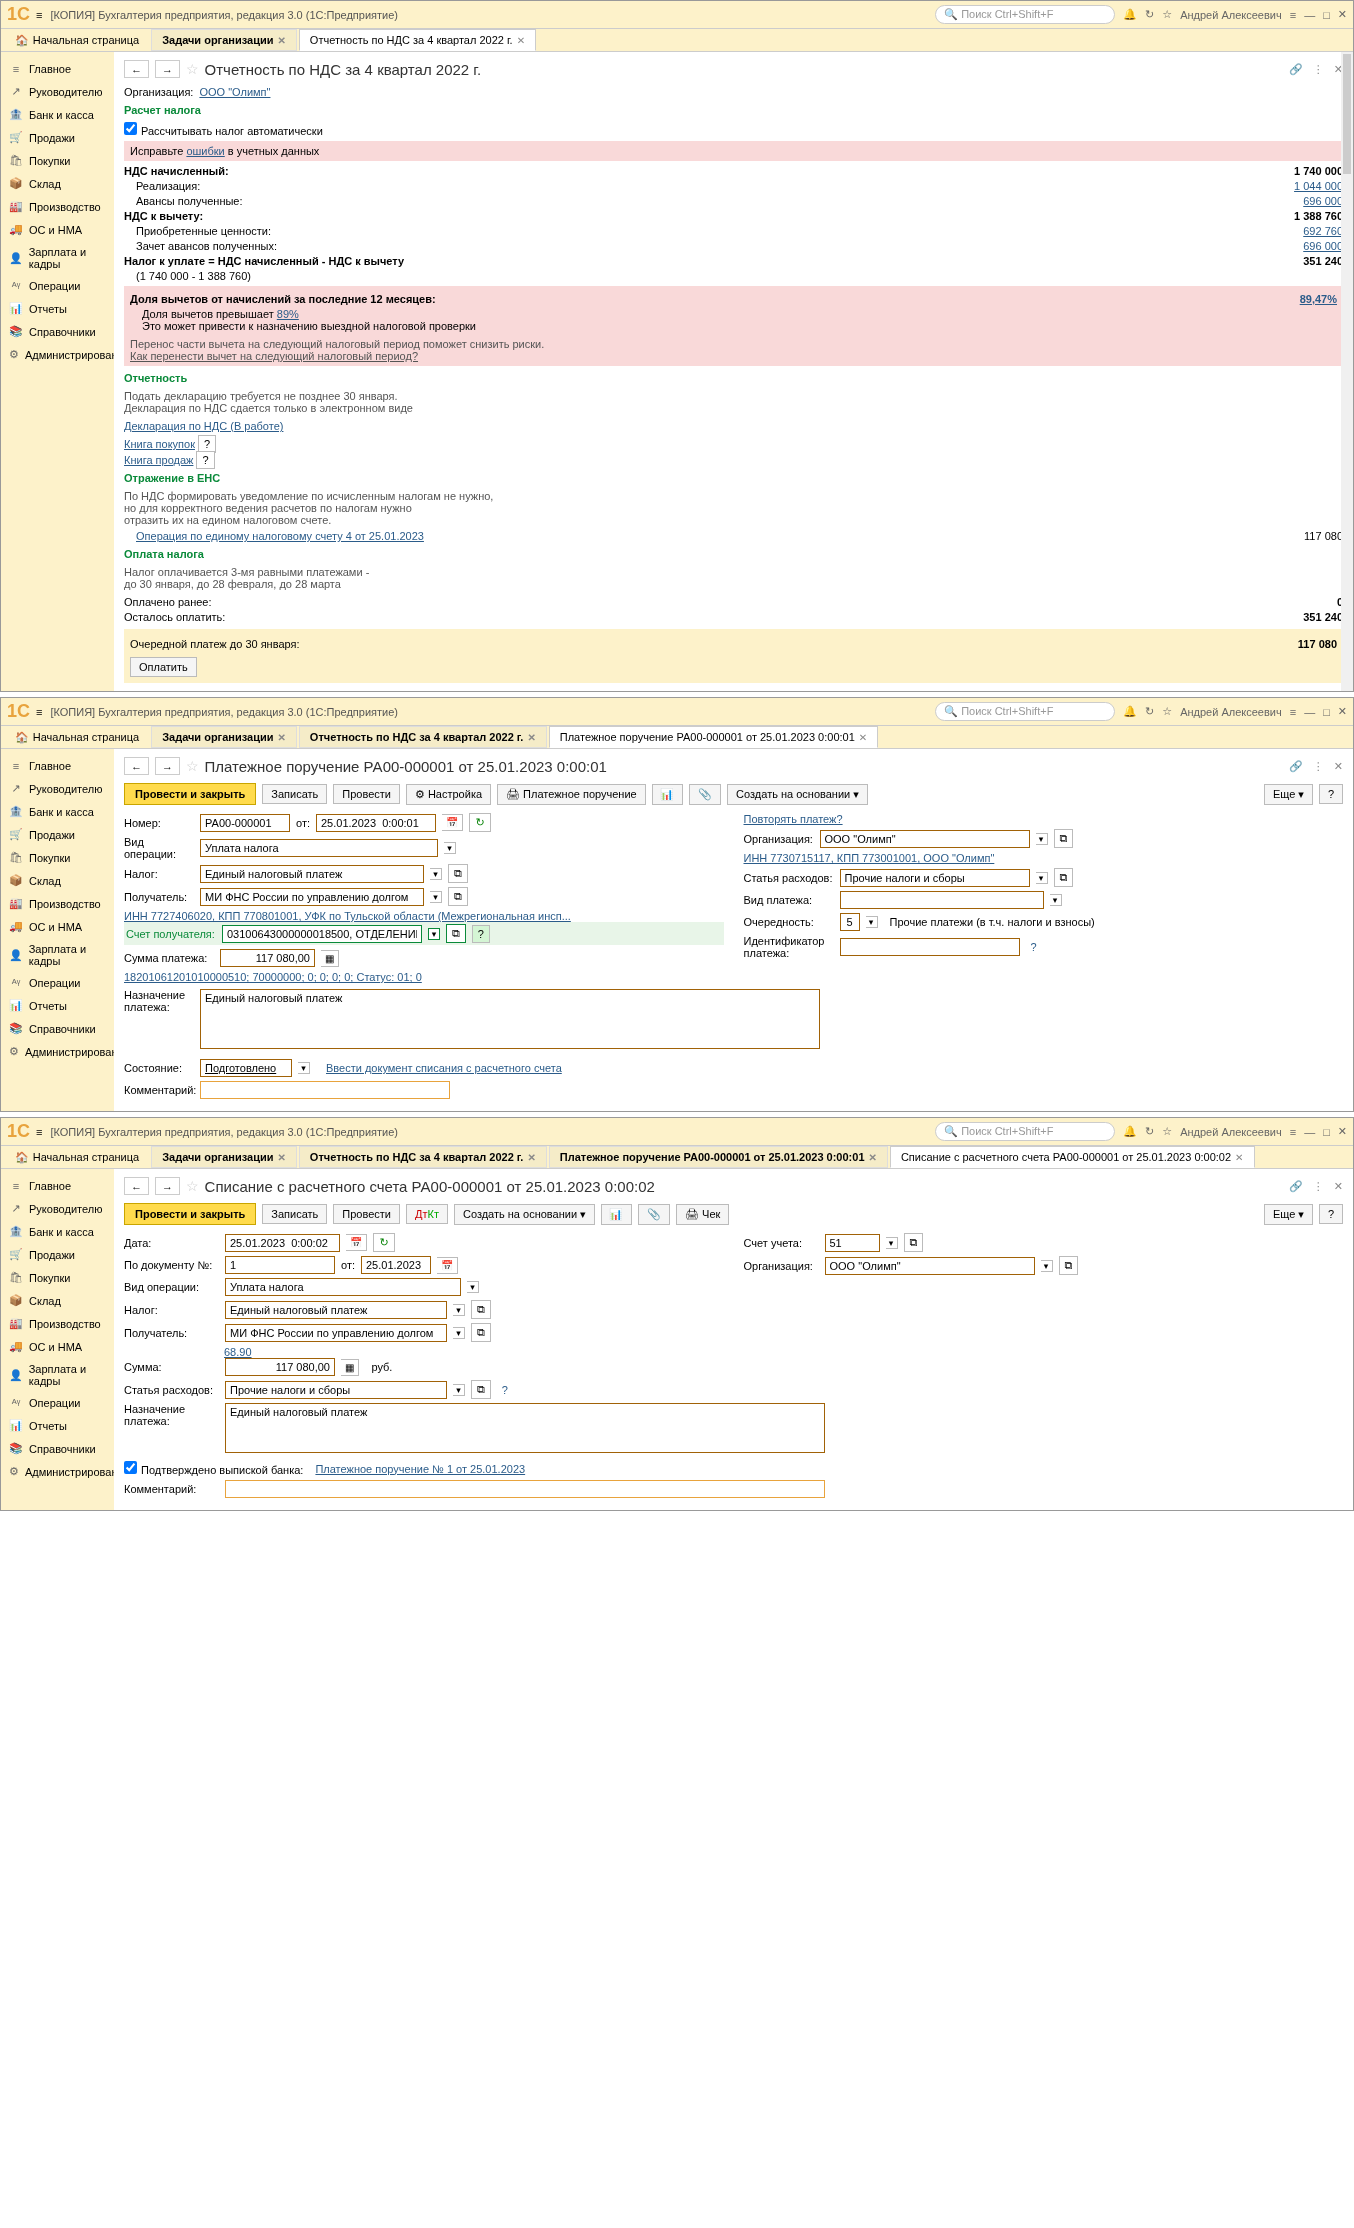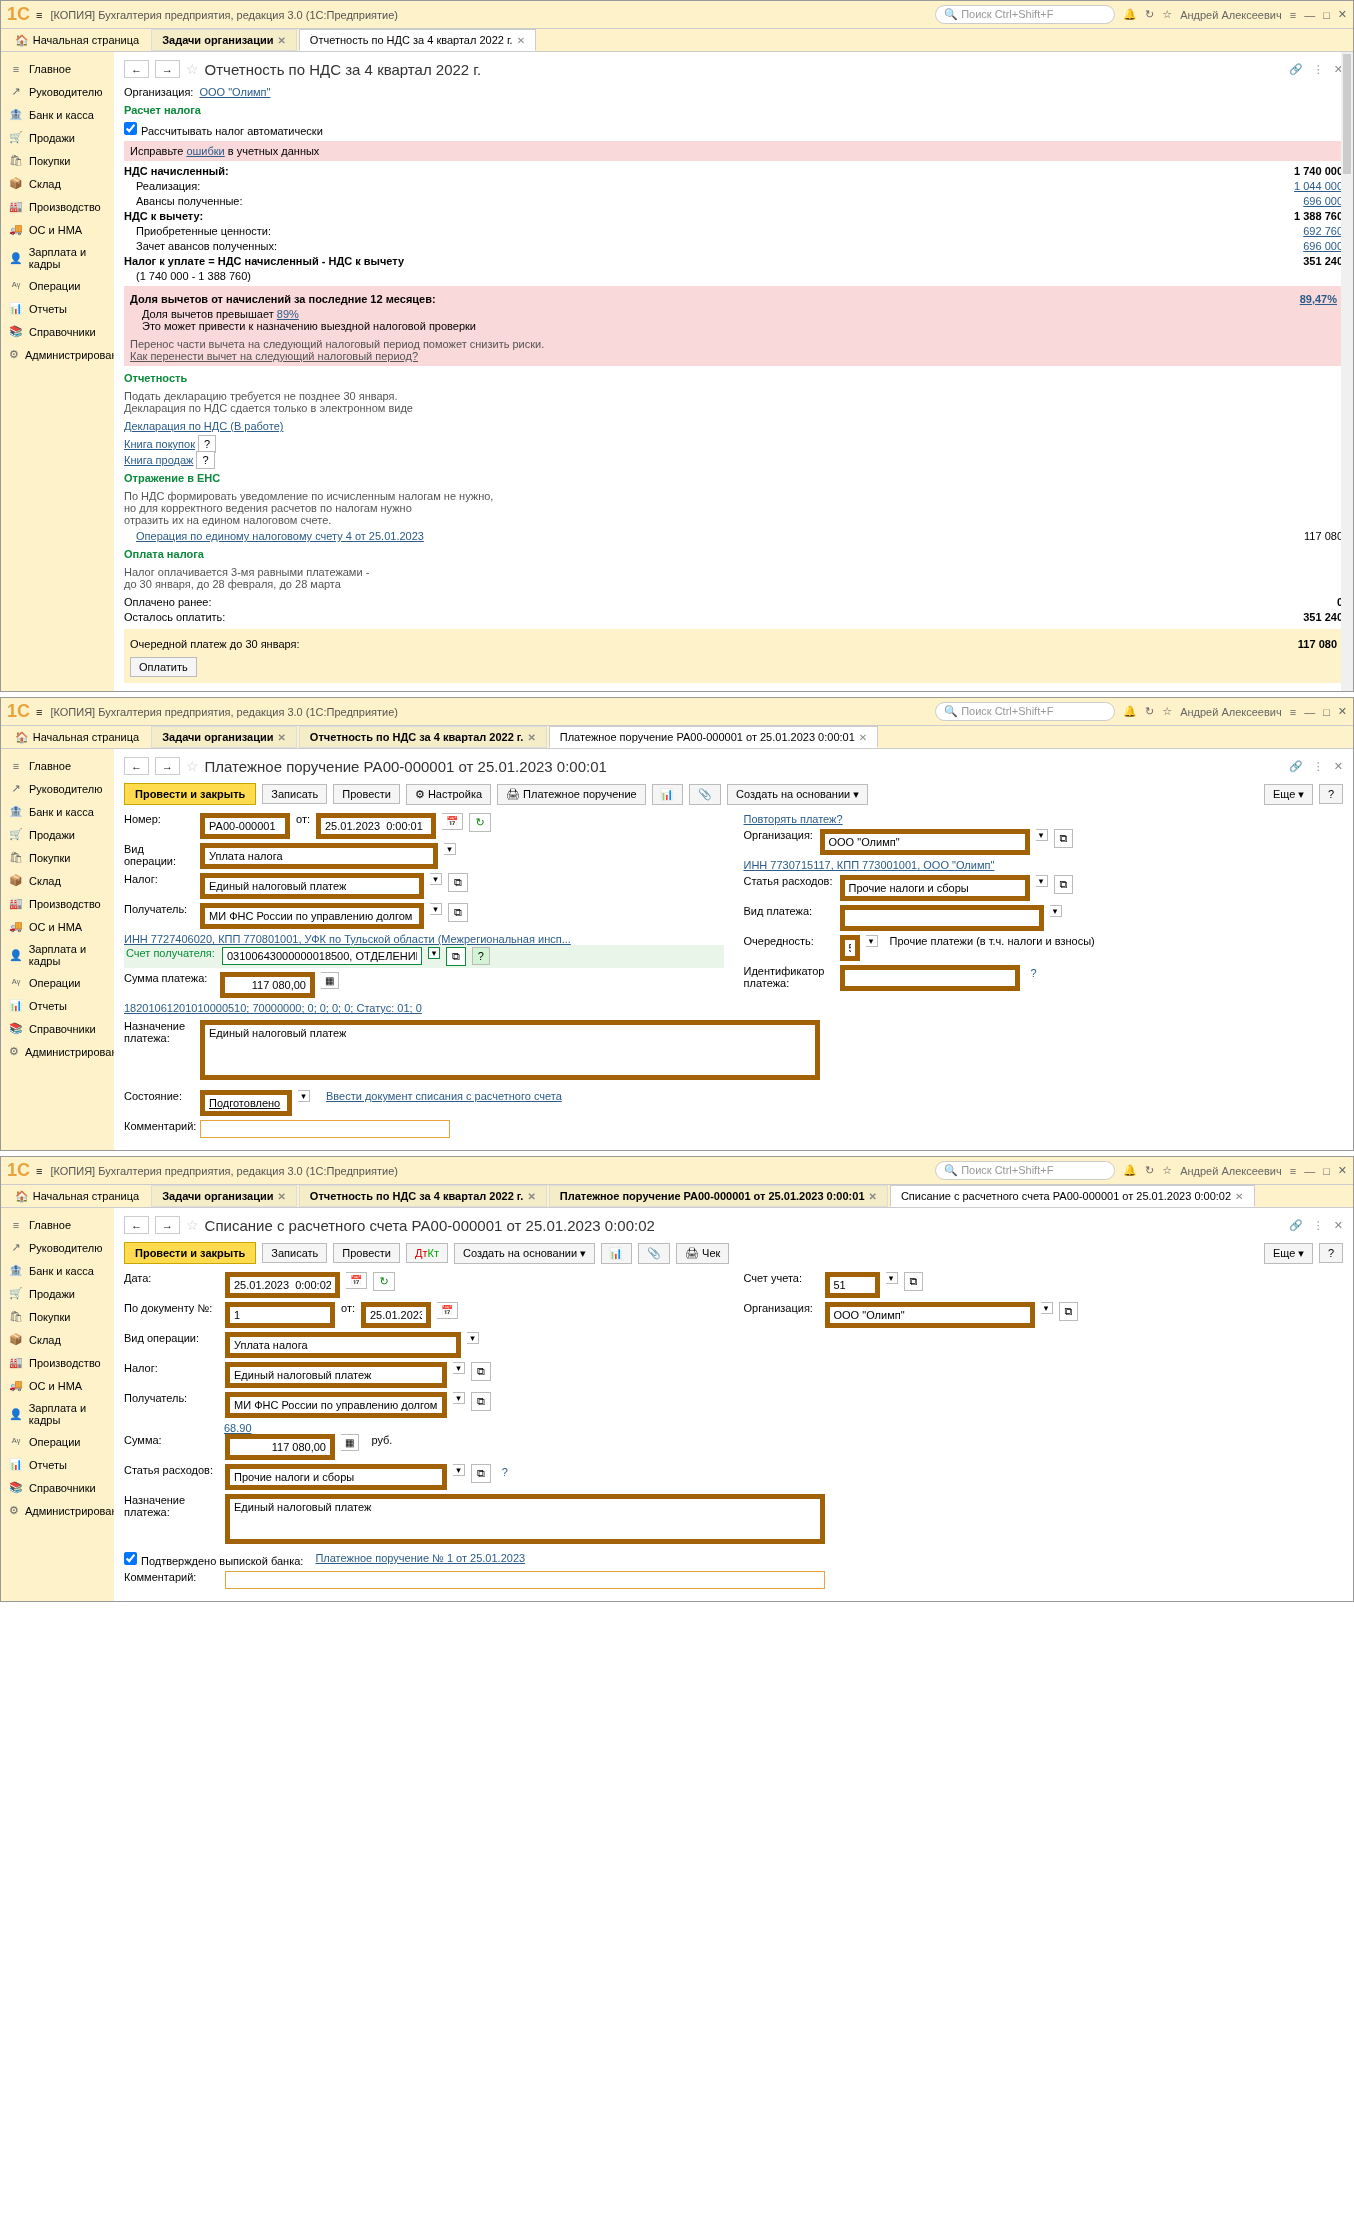--- a/index.html
+++ b/index.html
@@ -22,27 +22,27 @@
 .workspace{display:flex;}
 .sidebar{width:113px;background:#fdf2ca;padding:6px 0;}
 .sidebar-item{padding:5px 8px;cursor:pointer;display:flex;align-items:center;gap:6px;}
 .sb-icon{width:14px;text-align:center;color:#666;}
 .content{flex:1;padding:8px 10px;position:relative;background:#fff;}
 .content-hdr{display:flex;align-items:center;gap:6px;margin-bottom:8px;}
 .nav-btn{border:1px solid #ccc;background:#fff;padding:2px 6px;cursor:pointer;}
 .star{color:#ccc;font-size:14px;}
 .page-title{font-size:15px;color:#333;}
 .hdr-icons{margin-left:auto;display:flex;gap:10px;color:#888;}
-.field-row{display:flex;align-items:flex-start;margin-bottom:4px;gap:6px;}
+.field-row{display:flex;align-items:center;margin-bottom:4px;gap:6px;}
 .lbl{width:140px;}
 .link{color:#2b5c8a;text-decoration:underline;cursor:pointer;}
 .section-h{color:#0a8a3a;font-weight:bold;margin:6px 0;}
 .yellow-btn{background:#ffdb4d;border:1px solid #c9a500;font-weight:bold;padding:4px 10px;cursor:pointer;}
 .gray-btn{background:#f5f5f5;border:1px solid #bbb;padding:3px 8px;cursor:pointer;}
-.input,.select{border:5px solid #a16207;padding:2px 4px;background:#fff;}
+.input,.select{border:1px solid #a16207;padding:2px 4px;background:#fff;}
 .drop{width:12px;text-align:center;border:1px solid #bbb;border-left:none;background:#fff;cursor:pointer;font-size:9px;}
 .qbtn{border:1px solid #bbb;background:#fff;padding:2px 5px;cursor:pointer;}
 .pink-box{background:#f9d9d9;padding:4px 6px;margin:4px 0;}
 .num-row{display:flex;margin:3px 0;}
 .num-row .nl{flex:1;}
 .num-row .nv{width:80px;text-align:right;}
 .bold{font-weight:bold;}
 .italic{color:#555;}
 .pay-box{background:#fdf2ca;padding:6px;margin-top:6px;}
 .toolbar{display:flex;gap:6px;align-items:center;margin-bottom:8px;flex-wrap:wrap;}

